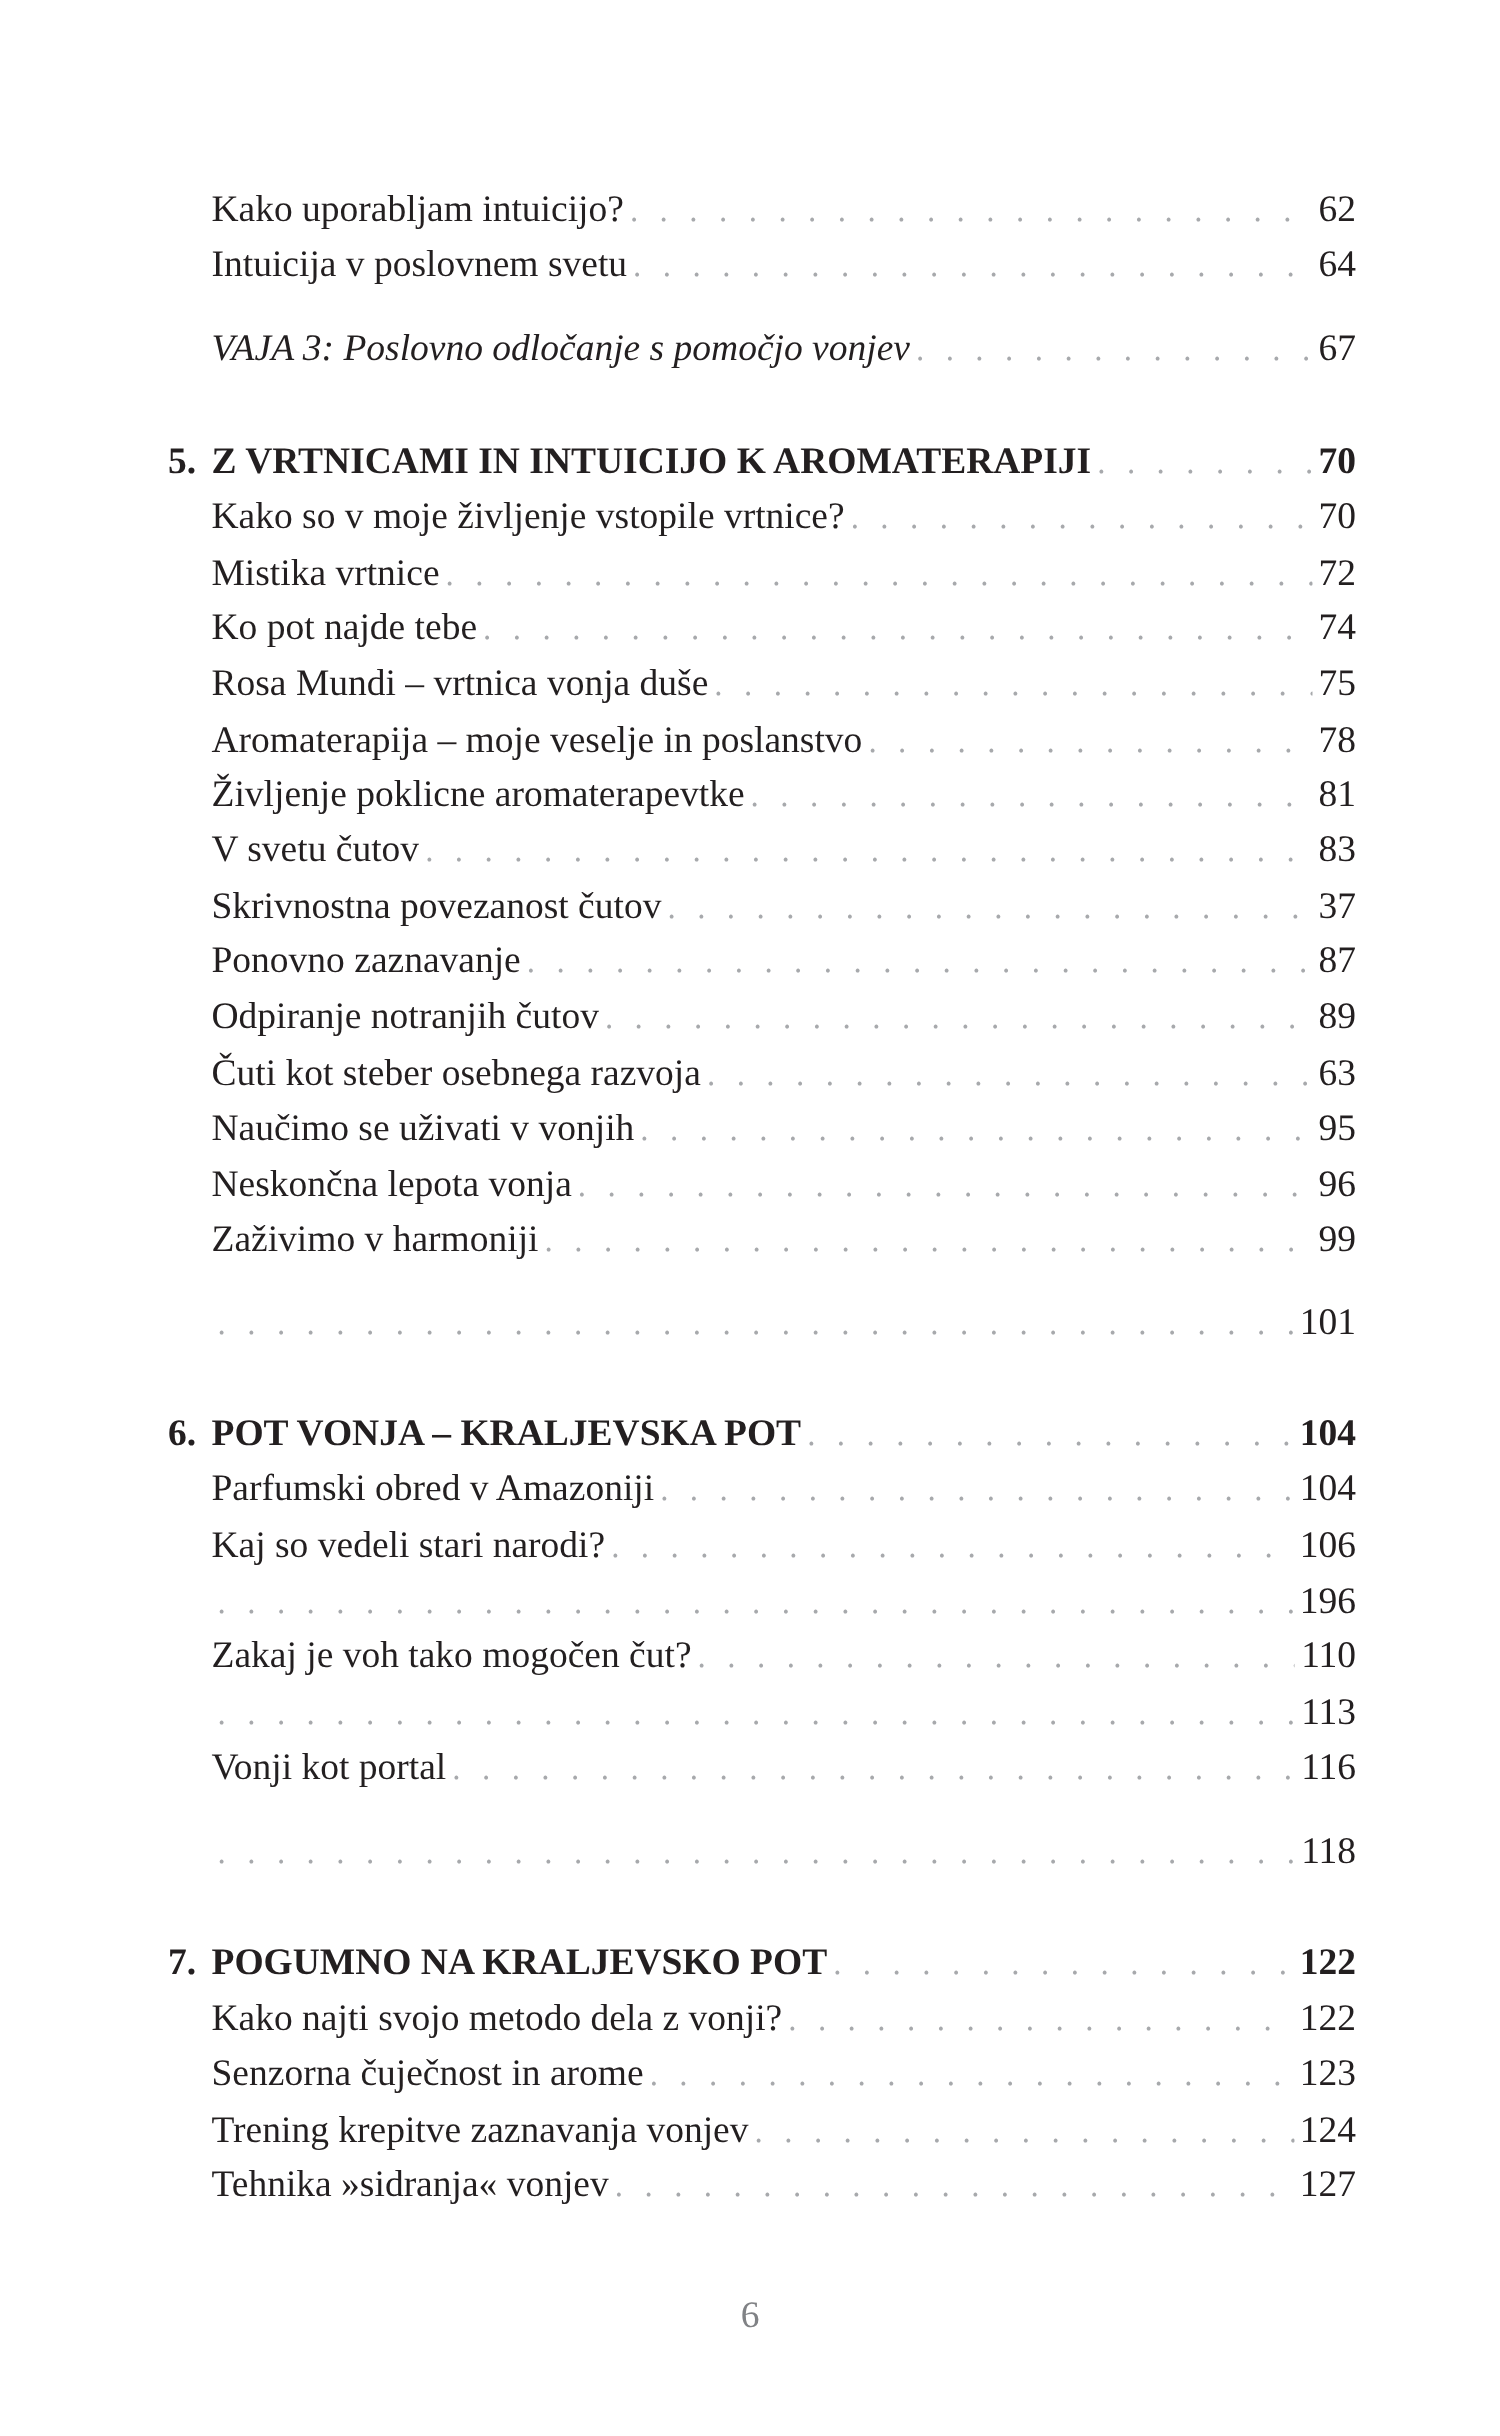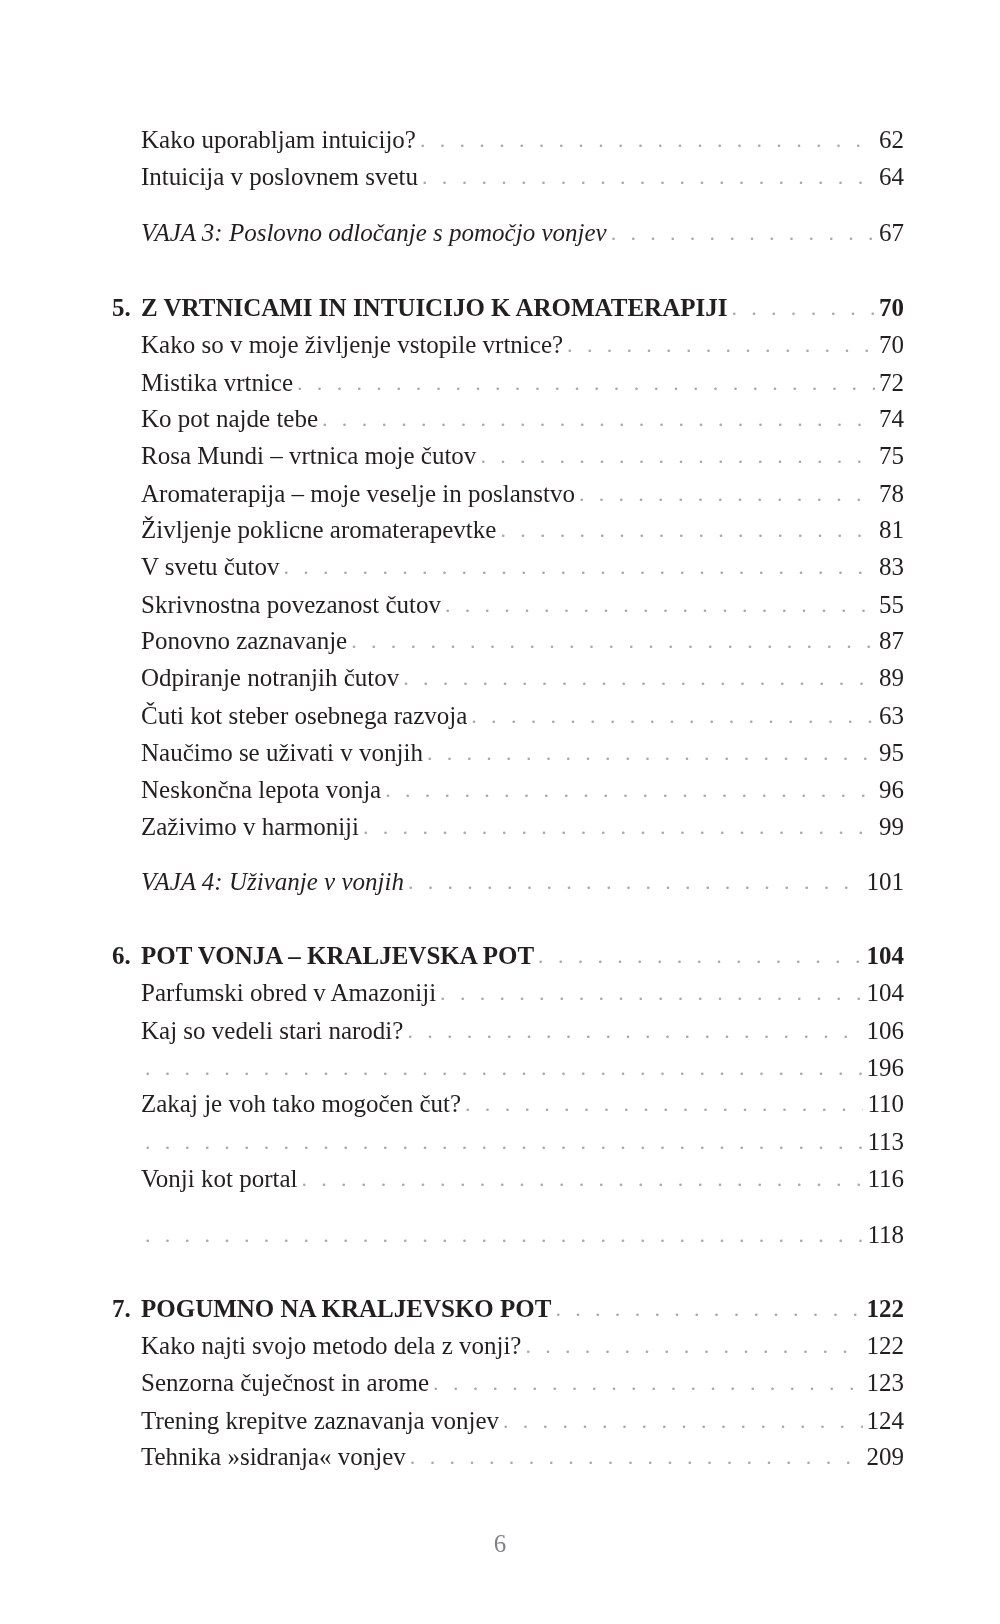--- a/index.html
+++ b/index.html
@@ -61,21 +61,21 @@
       <span class="page">72</span>
     </div>
   <div class="row" style="top:402px">
       <span class="num-prefix"></span>
       <span class="title">Ko pot najde tebe</span>
       <span class="leader"></span>
       <span class="page">74</span>
     </div>
   <div class="row" style="top:439px">
       <span class="num-prefix"></span>
-      <span class="title">Rosa Mundi – vrtnica moje čutov</span>
+      <span class="title">Rosa Mundi – vrtnica vonja duše</span>
       <span class="leader"></span>
       <span class="page">75</span>
     </div>
   <div class="row" style="top:477px">
       <span class="num-prefix"></span>
       <span class="title">Aromaterapija – moje veselje in poslanstvo</span>
       <span class="leader"></span>
       <span class="page">78</span>
     </div>
   <div class="row" style="top:513px">
@@ -87,21 +87,21 @@
   <div class="row" style="top:550px">
       <span class="num-prefix"></span>
       <span class="title">V svetu čutov</span>
       <span class="leader"></span>
       <span class="page">83</span>
     </div>
   <div class="row" style="top:588px">
       <span class="num-prefix"></span>
       <span class="title">Skrivnostna povezanost čutov</span>
       <span class="leader"></span>
-      <span class="page">55</span>
+      <span class="page">37</span>
     </div>
   <div class="row" style="top:624px">
       <span class="num-prefix"></span>
       <span class="title">Ponovno zaznavanje</span>
       <span class="leader"></span>
       <span class="page">87</span>
     </div>
   <div class="row" style="top:661px">
       <span class="num-prefix"></span>
       <span class="title">Odpiranje notranjih čutov</span>
@@ -127,21 +127,20 @@
       <span class="page">96</span>
     </div>
   <div class="row" style="top:810px">
       <span class="num-prefix"></span>
       <span class="title">Zaživimo v harmoniji</span>
       <span class="leader"></span>
       <span class="page">99</span>
     </div>
   <div class="row exercise" style="top:865px">
       <span class="num-prefix"></span>
-      <span class="title">VAJA 4: Uživanje v vonjih</span>
       <span class="leader"></span>
       <span class="page">101</span>
     </div>
 
   <div class="row chapter" style="top:939px">
       <span class="num-prefix">6.</span>
       <span class="title">POT VONJA – KRALJEVSKA POT</span>
       <span class="leader"></span>
       <span class="page">104</span>
     </div>
@@ -206,17 +205,17 @@
   <div class="row" style="top:1404px">
       <span class="num-prefix"></span>
       <span class="title">Trening krepitve zaznavanja vonjev</span>
       <span class="leader"></span>
       <span class="page">124</span>
     </div>
   <div class="row" style="top:1440px">
       <span class="num-prefix"></span>
       <span class="title">Tehnika »sidranja« vonjev</span>
       <span class="leader"></span>
-      <span class="page">209</span>
+      <span class="page">127</span>
     </div>
 </div>
 
 <div class="page-number">6</div>
 
 </body></html>

